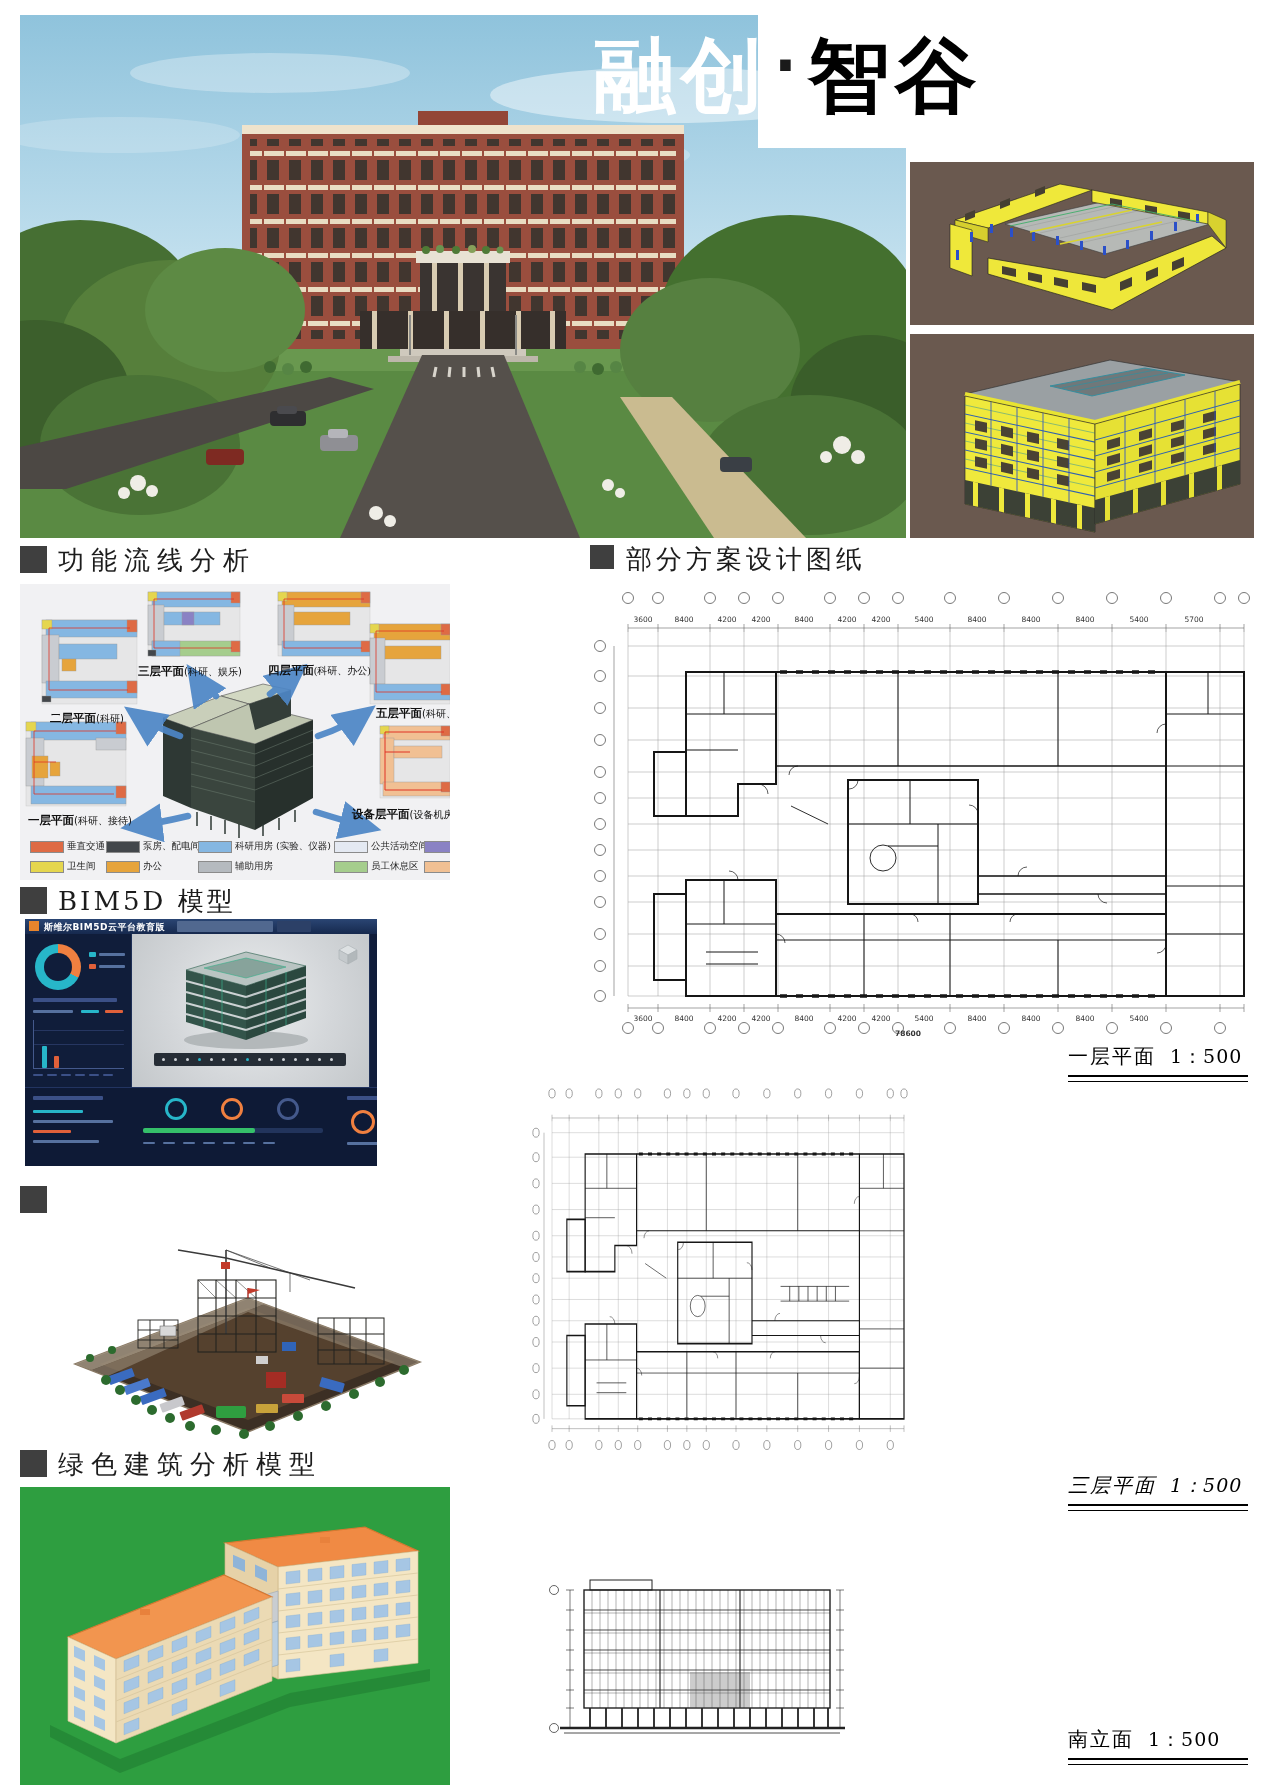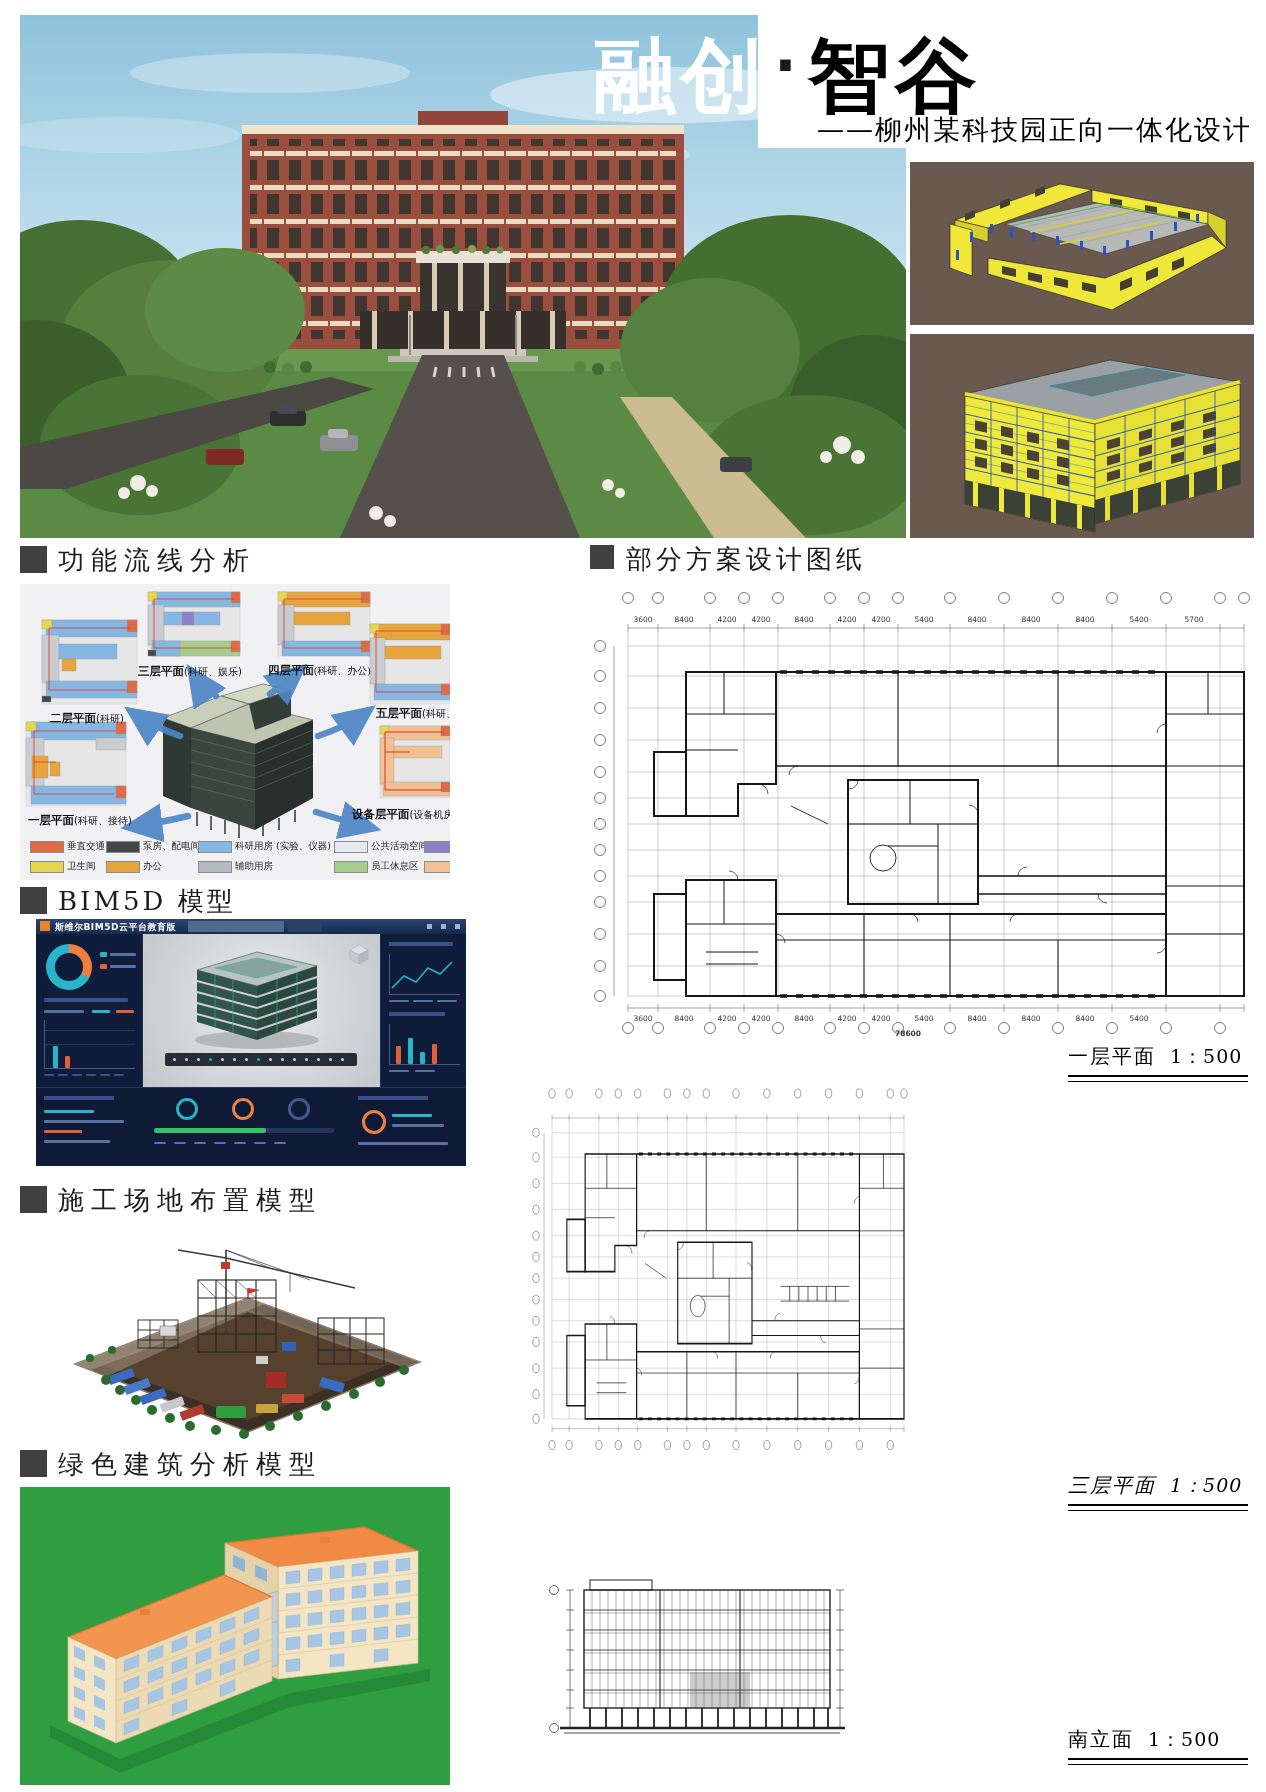--- a/index.html
+++ b/index.html
@@ -24,21 +24,21 @@
   .flow-panel{position:absolute;left:20px;top:584px;width:430px;height:296px;background:#f1f1f3;overflow:hidden;}
   .fl-lbl{position:absolute;white-space:nowrap;color:#101010;z-index:3;}
   .fl-lbl b{font-size:11.5px;letter-spacing:0px;}
   .fl-lbl span{font-size:10px;}
   .legend{position:absolute;left:10px;top:256px;width:418px;z-index:3;}
   .lg-row{display:grid;grid-template-columns:76px 92px 136px 90px 1fr;margin-bottom:7px;}
   .lg-item{display:flex;align-items:center;min-width:0;}
   .sw{width:32px;height:10px;border:1px solid #8b8b8b;flex:0 0 auto;}
   .lg-t{font-size:9.5px;color:#222;margin-left:3px;white-space:nowrap;overflow:hidden;}
   
-  .dash{position:absolute;left:36px;top:919px;width:430px;height:247px;background:#4c1d95;overflow:hidden;}
+  .dash{position:absolute;left:25px;top:919px;width:352px;height:247px;background:#4c1d95;overflow:hidden;}
   .d-top{position:absolute;left:0;top:0;width:430px;height:15px;background:linear-gradient(#2a4573,#16294e);}
   .d-logo{position:absolute;left:4px;top:2px;width:10px;height:10px;background:#e8842c;}
   .d-title{position:absolute;left:19px;top:2px;font-size:9px;font-weight:bold;color:#fff;letter-spacing:.5px;white-space:nowrap;}
   .d-tab{position:absolute;top:2px;height:11px;border-radius:1px;}
   .d-ico{position:absolute;top:5px;width:5px;height:5px;background:#9db1d4;}
   .d-left{position:absolute;left:0;top:15px;width:106px;height:153px;background:#101d3a;border-right:1px solid #1d2e55;}
   .d-center{position:absolute;left:107px;top:15px;width:237px;height:153px;background:radial-gradient(circle at 50% 45%,#eceeef 0%,#d4d7da 55%,#c3c7ca 100%);}
   .d-right{position:absolute;left:344px;top:15px;width:86px;height:153px;background:#101d3a;border-left:1px solid #1d2e55;}
   .d-bottom{position:absolute;left:0;top:168px;width:430px;height:79px;background:#0e1a36;border-top:1px solid #223461;}
   .donut{position:absolute;border-radius:50%;}
@@ -168,21 +168,20 @@
       <line x1="390" y1="300" x2="390" y2="340"></line>
         <line x1="496" y1="300" x2="496" y2="340"></line>
     </g>
   </svg>
 
   <div class="title-mask"></div>
 
   <div class="title">
     <span class="t-w">融创</span><span class="t-dot">·</span><span class="t-b">智谷</span>
   </div>
-  <div class="subtitle">——柳州某科技园正向一体化设计</div>
 
   <svg class="bimimg" style="left:910px;top:162px;" width="344" height="163" viewBox="0 0 344 163">
     <rect width="344" height="163" fill="#6A594F"></rect>
     <g>
       <path d="M95,62 L200,38 L300,62 L195,92 Z" fill="#b6b9b6" stroke="#3c3c3c" stroke-width=".6"></path>
       <g stroke="#8f928f" stroke-width=".4">
           <path d="M110,66 L212,43 M130,71 L232,48 M150,76 L252,53 M170,81 L272,58"></path>
         </g>
       <path d="M45,58 L150,22 L182,28 L78,66 Z" fill="#efe83a" stroke="#1f1f1f" stroke-width=".6"></path>
       <path d="M45,58 L78,66 L78,80 L45,70 Z" fill="#d6cf2e" stroke="#1f1f1f" stroke-width=".5"></path>
@@ -297,21 +296,20 @@
   <div class="sec-bullet" style="left:20px;top:546px;"></div>
   <div class="sec-text" style="left:58px;top:543px;">功能流线分析</div>
 
   <div class="sec-bullet" style="left:590px;top:545px;width:24px;height:24px;"></div>
   <div class="sec-text" style="left:626px;top:542px;letter-spacing:4px;">部分方案设计图纸</div>
 
   <div class="sec-bullet" style="left:20px;top:887px;"></div>
   <div class="sec-text" style="left:58px;top:884px;letter-spacing:3px;">BIM5D 模型</div>
 
   <div class="sec-bullet" style="left:20px;top:1186px;"></div>
-  <div class="sec-text" style="left:58px;top:1183px;">施工场地布置模型</div>
 
   <div class="sec-bullet" style="left:20px;top:1450px;"></div>
   <div class="sec-text" style="left:58px;top:1447px;">绿色建筑分析模型</div>
 
   <div class="flow-panel">
     <svg width="430" height="296" viewBox="0 0 430 296">
       <defs>
         <marker id="ah" markerWidth="7" markerHeight="7" refX="5" refY="3" orient="auto">
           <path d="M0,0 L6.5,3 L0,6 Z" fill="#4d86c6"></path>
         </marker>

